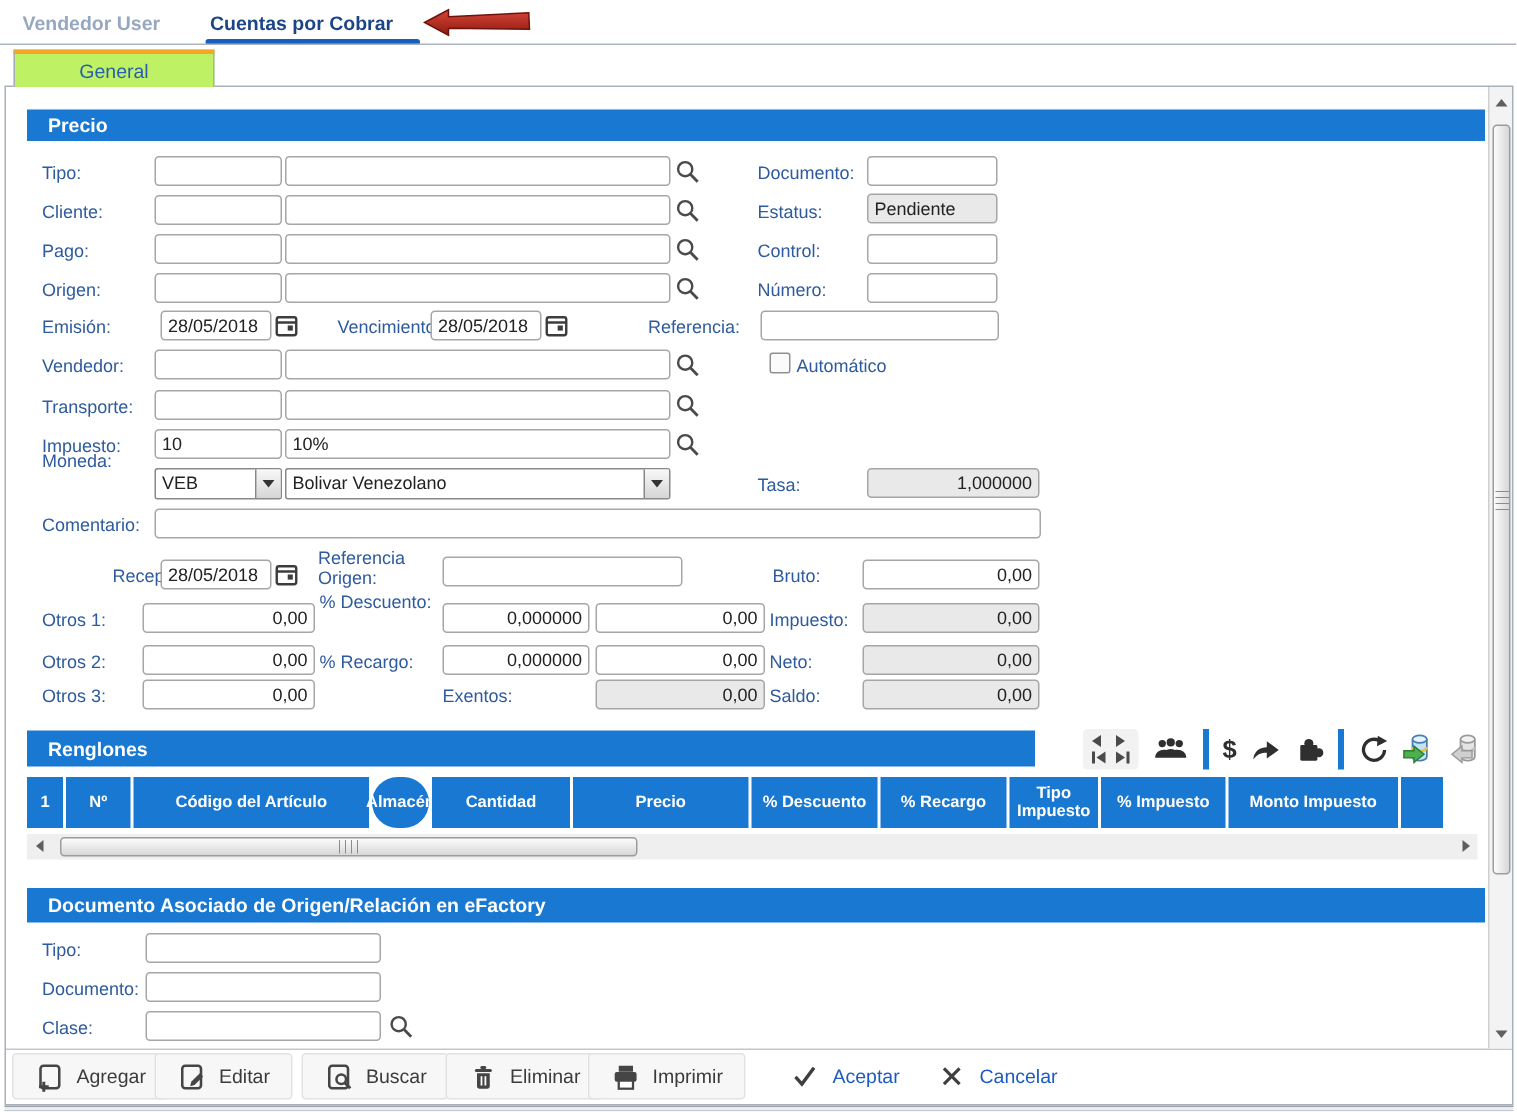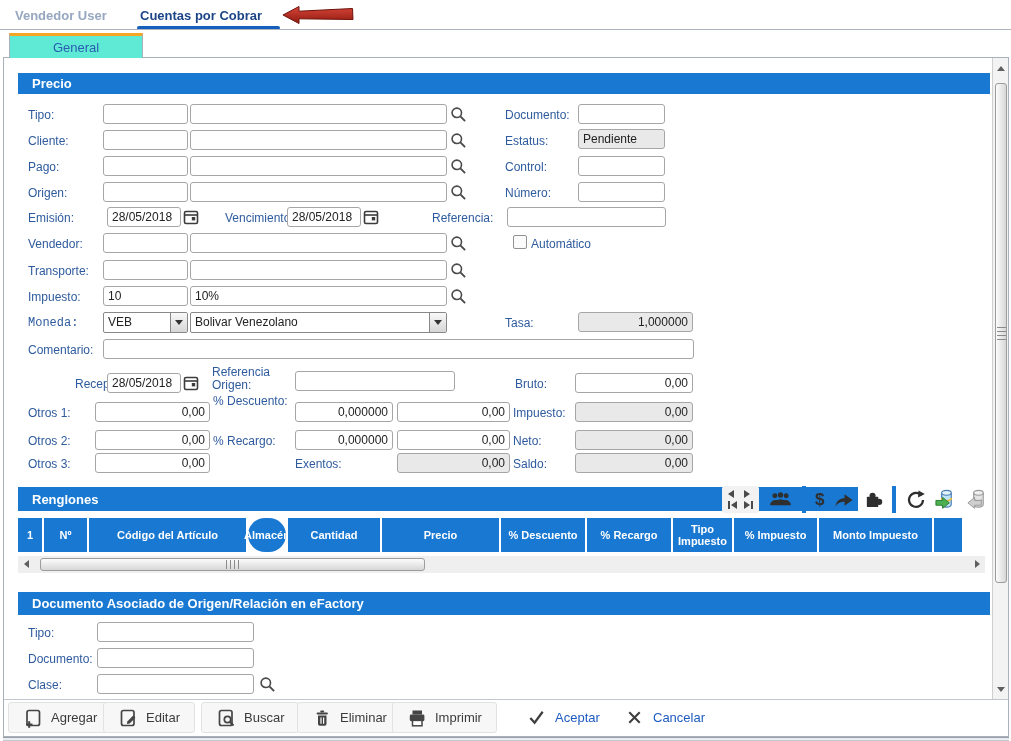--- a/index.html
+++ b/index.html
@@ -6,21 +6,21 @@
   body { font-family:"Liberation Sans", sans-serif; background:#fff; }
   .screen { position:relative; width:1011px; height:741px; background:#fff; overflow:hidden; }
   .abs { position:absolute; }
 
   
   .toptab { position:absolute; font-size:13px; font-weight:bold; cursor:pointer; white-space:nowrap; }
   .tab-underline { position:absolute; background:#1560bd; border-radius:2px; }
   .tabbar-line { position:absolute; background:#aeb4bd; }
 
   
-  .subtab { position:absolute; background:#5eead4; border:1px solid #a9b0ba; border-top:3px solid #f5a623;
+  .subtab { position:absolute; background:#bef264; border:1px solid #a9b0ba; border-top:3px solid #f5a623;
             border-bottom:none; z-index:3; display:flex; align-items:center; justify-content:center;
             font-size:13px; color:#2a5db0; cursor:pointer; }
 
   
   .window { position:absolute; border:1px solid #a9b0ba; background:#fff; }
   .divider { position:absolute; background:#c2c7cf; }
   .bottom-strip { position:absolute; background:#e9edf2; border-top:1px solid #9aa0a8; border-bottom:1px solid #c6cad0; }
 
   
   .hdr { position:absolute; background:#1878d2; color:#fff; font-weight:bold; font-size:13px;
@@ -202,21 +202,21 @@
   <span class="lbl" style="left:28px; top:290px;">Impuesto:</span>
   <input class="inp" style="left: 103px; top: 286px; width: 85px;" value="10">
   <input class="inp" style="left: 190px; top: 286px; width: 257px;" value="10%">
   <span class="iconbtn" style="left:450px; top:288px;">
     <svg viewBox="0 0 18 18" width="17" height="17">
         <circle cx="7.2" cy="7.2" r="5" fill="none" stroke="#4a4a4a" stroke-width="1.7"></circle>
         <line x1="11" y1="11" x2="16" y2="16" stroke="#4a4a4a" stroke-width="2"></line>
       </svg>
   </span>
 
-  <span class="lbl" style="left:28px; top:316px;font-family:Liberation Mono, monospace;">Moneda:</span>
+  <span class="lbl" style="left:28px; top:300px;">Moneda:</span>
   <div class="sel" style="left:103px; top:312px; width:85px;">
     <span class="txt">VEB</span>
     <span class="dd">
         <span class="tri-down"></span>
       </span>
   </div>
   <div class="sel" style="left:190px; top:312px; width:257px;">
     <span class="txt">Bolivar Venezolano</span>
     <span class="dd">
         <span class="tri-down"></span>
@@ -267,21 +267,21 @@
   <span class="lbl" style="left:513px; top:434px;">Neto:</span>
   <input class="inp ro num" readonly="" style="left: 575px; top: 430px; width: 118px;" value="0,00">
 
   <span class="lbl" style="left:28px; top:457px;">Otros 3:</span>
   <input class="inp num" style="left: 95px; top: 453px; width: 115px;" value="0,00">
   <span class="lbl" style="left:295px; top:457px;">Exentos:</span>
   <input class="inp ro num" readonly="" style="left: 397px; top: 453px; width: 113px;" value="0,00">
   <span class="lbl" style="left:513px; top:457px;">Saldo:</span>
   <input class="inp ro num" readonly="" style="left: 575px; top: 453px; width: 118px;" value="0,00">
 
-  <div class="hdr" style="left:18px; top:487px; width:840px; height:24px;">
+  <div class="hdr" style="left:18px; top:487px; width:672px; height:24px;">
     <span>Renglones</span>
   </div>
 
   <div class="rtoolbar" style="left:722px; top:482px; height:34px;">
     <span class="navgrid">
       <span class="t-l"></span>
         <span class="t-r"></span>
       <span class="ncell">
           <i class="nbar"></i>
           <span class="t-l"></span>

